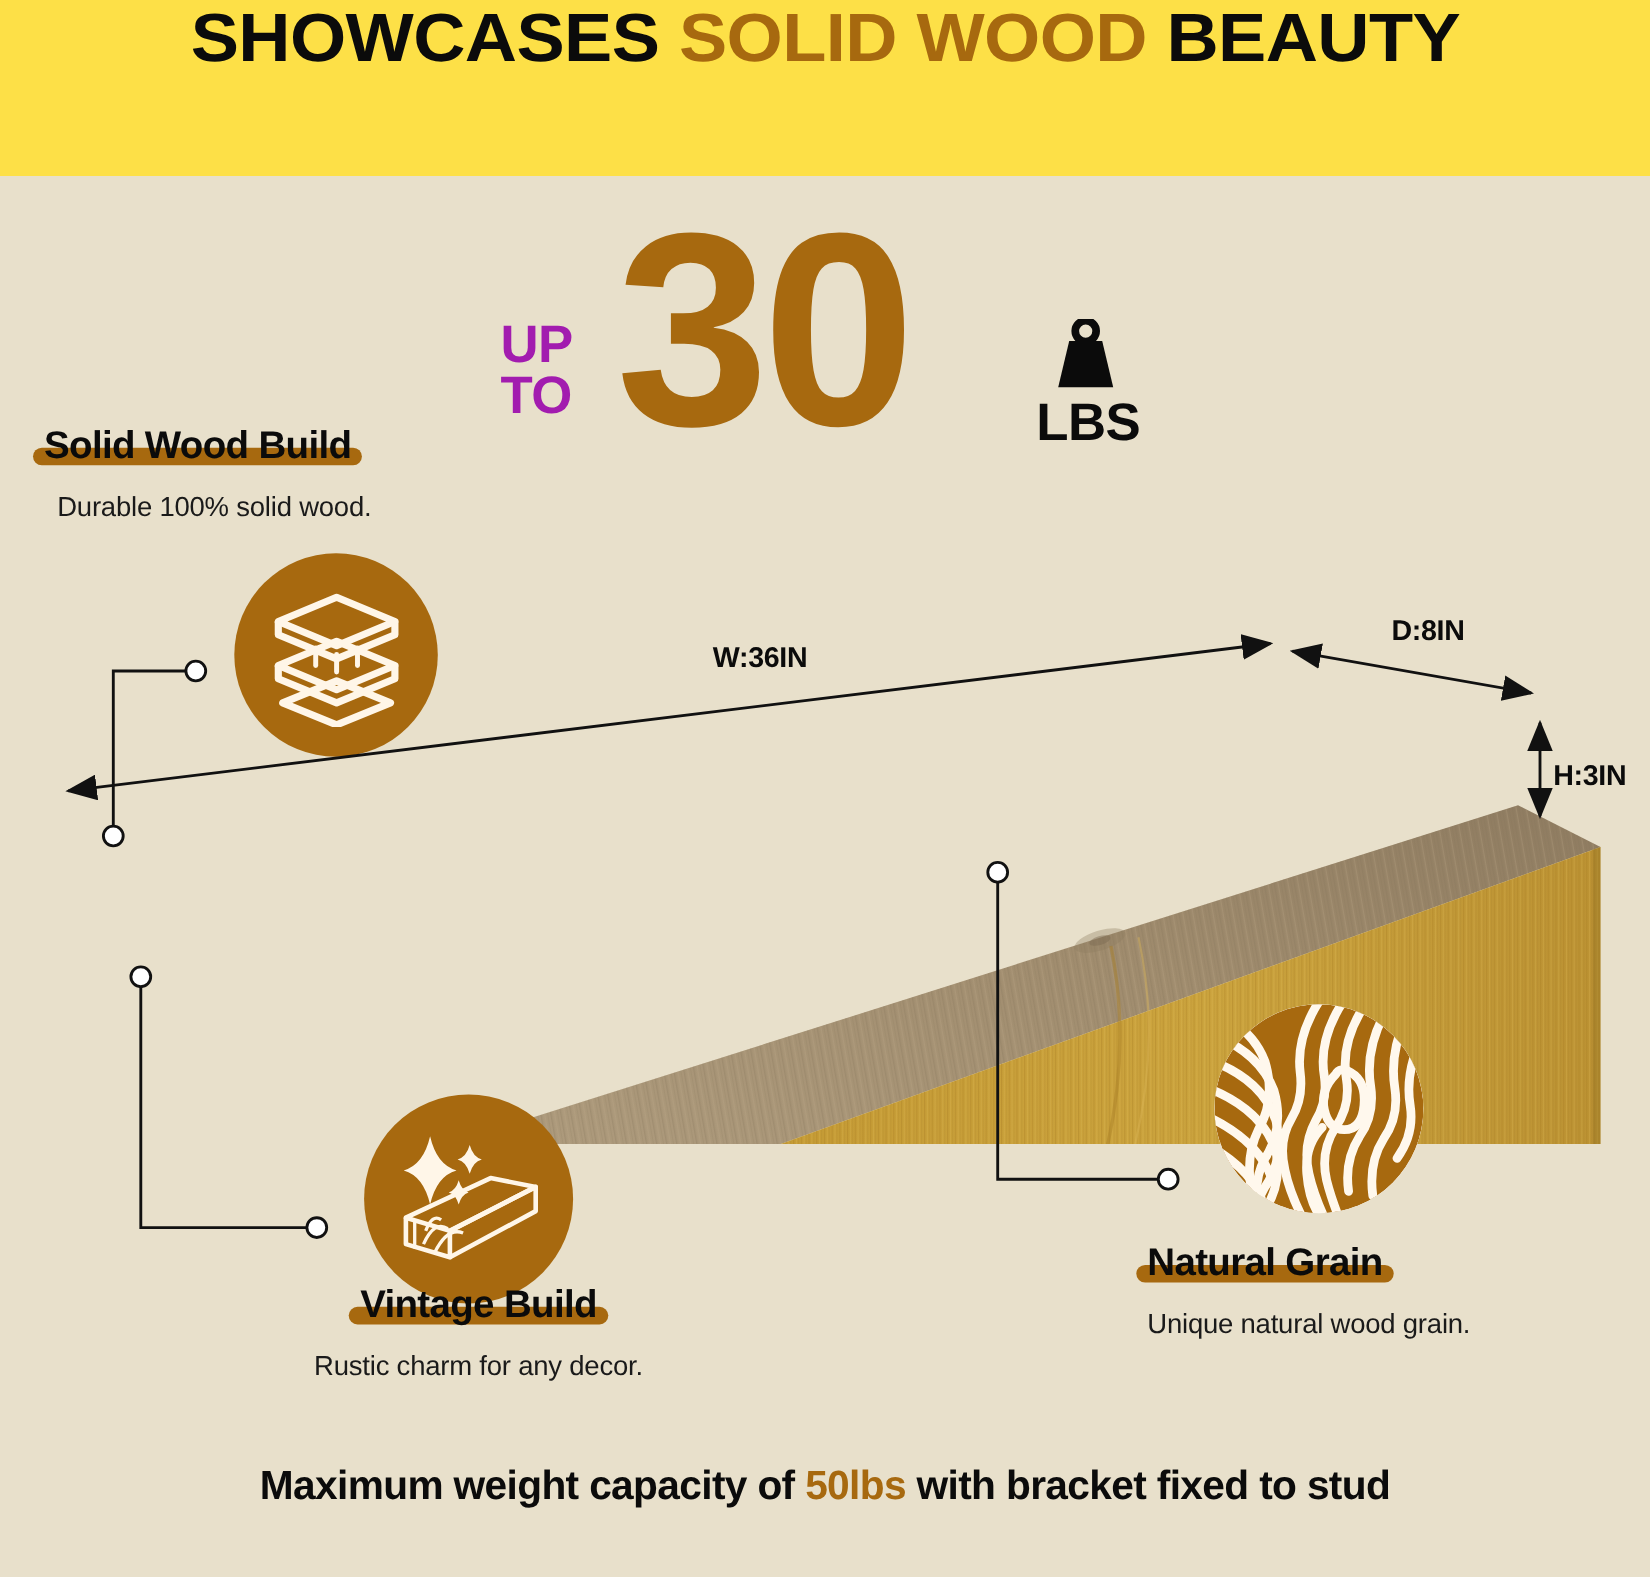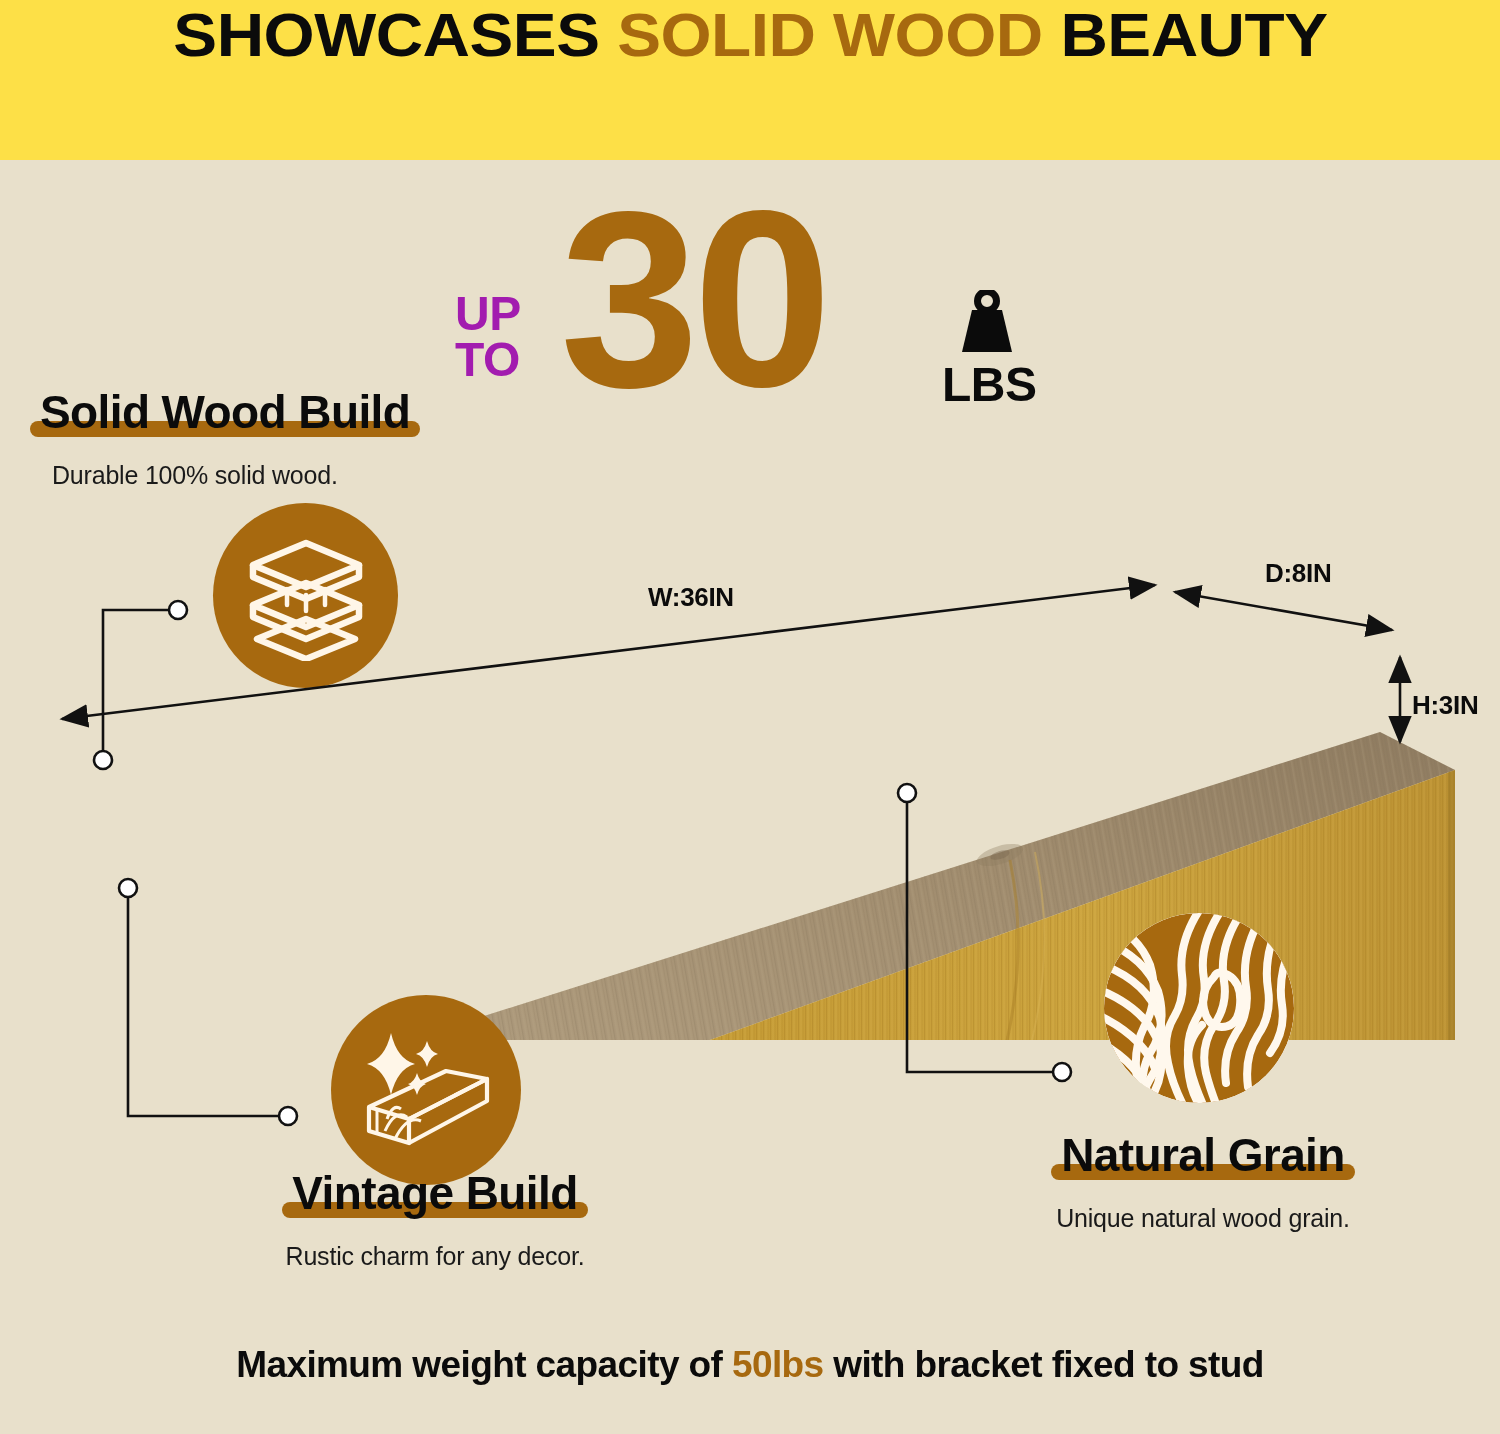--- a/index.html
+++ b/index.html
@@ -50,54 +50,54 @@
   }
 
   
   .feat-title-wrap { position:relative; display:inline-block; }
   .feat-title-bar {
     position:absolute; left:-10px; right:-10px; bottom:2px; height:16px;
     background:#A7690F; border-radius:9px; z-index:0;
   }
   .feat-title {
     position:relative; z-index:1;
-    font-size:46px; font-weight:800; color:#0B0B0B; letter-spacing:-0.6px;
+    font-size:35px; font-weight:800; color:#0B0B0B; letter-spacing:-0.6px;
     white-space:nowrap;
   }
   .feat-sub {
     font-size:25px; font-weight:400; color:#1A1A1A; letter-spacing:-0.2px;
     white-space:nowrap;
   }
 
   #feat-solid { position:absolute; left:40px; top:385px; }
   #feat-solid .feat-sub { margin-top:22px; margin-left:12px; }
 
   #feat-vintage { position:absolute; left:270px; top:1166px; width:330px; text-align:center; }
   #feat-vintage .feat-sub { margin-top:22px; }
 
-  #feat-grain { position:absolute; left:1043px; top:1128px; width:320px; text-align:center; }
+  #feat-grain { position:absolute; left:1043px; top:1128px; width:320px; text-align:left; }
   #feat-grain .feat-sub { margin-top:22px; }
 
   
   .icon-circle {
     position:absolute; border-radius:50%; background:#A7690F;
     display:flex; align-items:center; justify-content:center;
   }
   #icon-layers { left:213px; top:503px; width:185px; height:185px; }
   #icon-plank  { left:331px; top:995px; width:190px; height:190px; }
   #icon-grain  { left:1104px; top:913px; width:190px; height:190px;
                  background:#FFFFFF; overflow:hidden; }
 
   
   #shelf { position:absolute; left:0px; top:560px; width:1500px; height:480px; }
 
   
   #caption {
     position:absolute; left:0; top:1330px; width:1500px; text-align:center;
-    font-size:37px; font-weight:800; color:#0B0B0B; letter-spacing:-0.6px;margin-top:14px;
+    font-size:37px; font-weight:800; color:#0B0B0B; letter-spacing:-0.6px;
   }
   #caption .accent { color:#A7690F; }
 
   
   #annotations { position:absolute; left:0; top:0; width:1500px; height:1434px; }
 
   .dim-label {
     position:absolute; font-size:26px; font-weight:800; color:#0B0B0B;
     letter-spacing:-0.3px; white-space:nowrap;
   }

